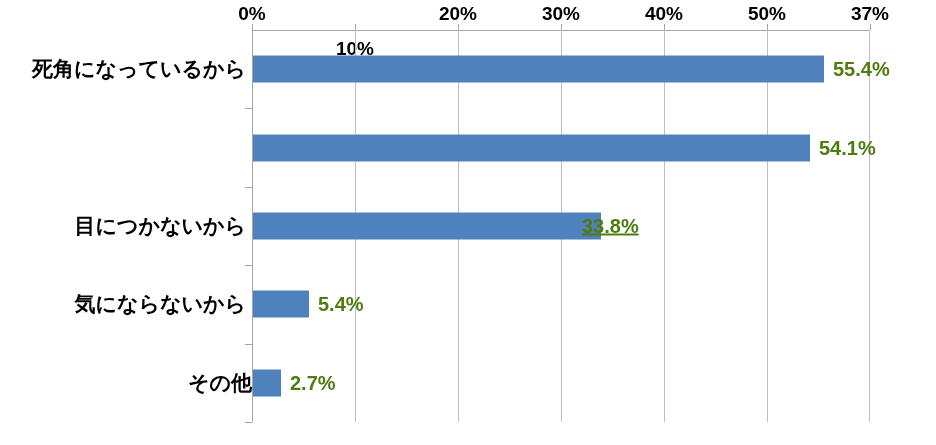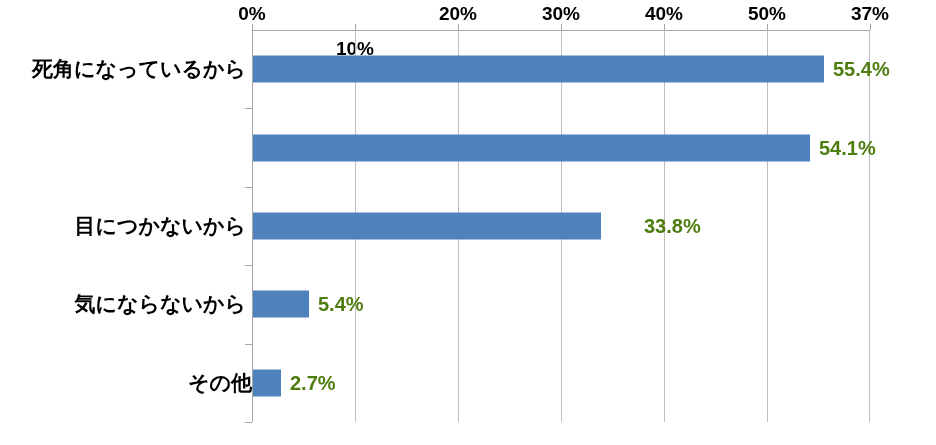--- a/index.html
+++ b/index.html
@@ -175,21 +175,21 @@
   </div>
 
   <div class="cat-row" style="top:108.4px;">
     <div class="bar" style="width:557px;"></div>
     <div class="bar-value" style="left:819px;">54.1%</div>
   </div>
 
   <div class="cat-row" style="top:186.8px;">
     <div class="cat-label">目につかないから</div>
     <div class="bar" style="width:348px;"></div>
-    <div class="bar-value" style="left:644px;">33.8%</div>
+    <div class="bar-value" style="left:582px;text-decoration:underline;">33.8%</div>
   </div>
 
   <div class="cat-row" style="top:265.2px;text-decoration:underline;">
     <div class="cat-label">気にならないから</div>
     <div class="bar" style="width:56px;"></div>
     <div class="bar-value" style="left:318px;">5.4%</div>
   </div>
 
   <div class="cat-row" style="top:343.6px;padding-left:6px;">
     <div class="cat-label">その他</div>

